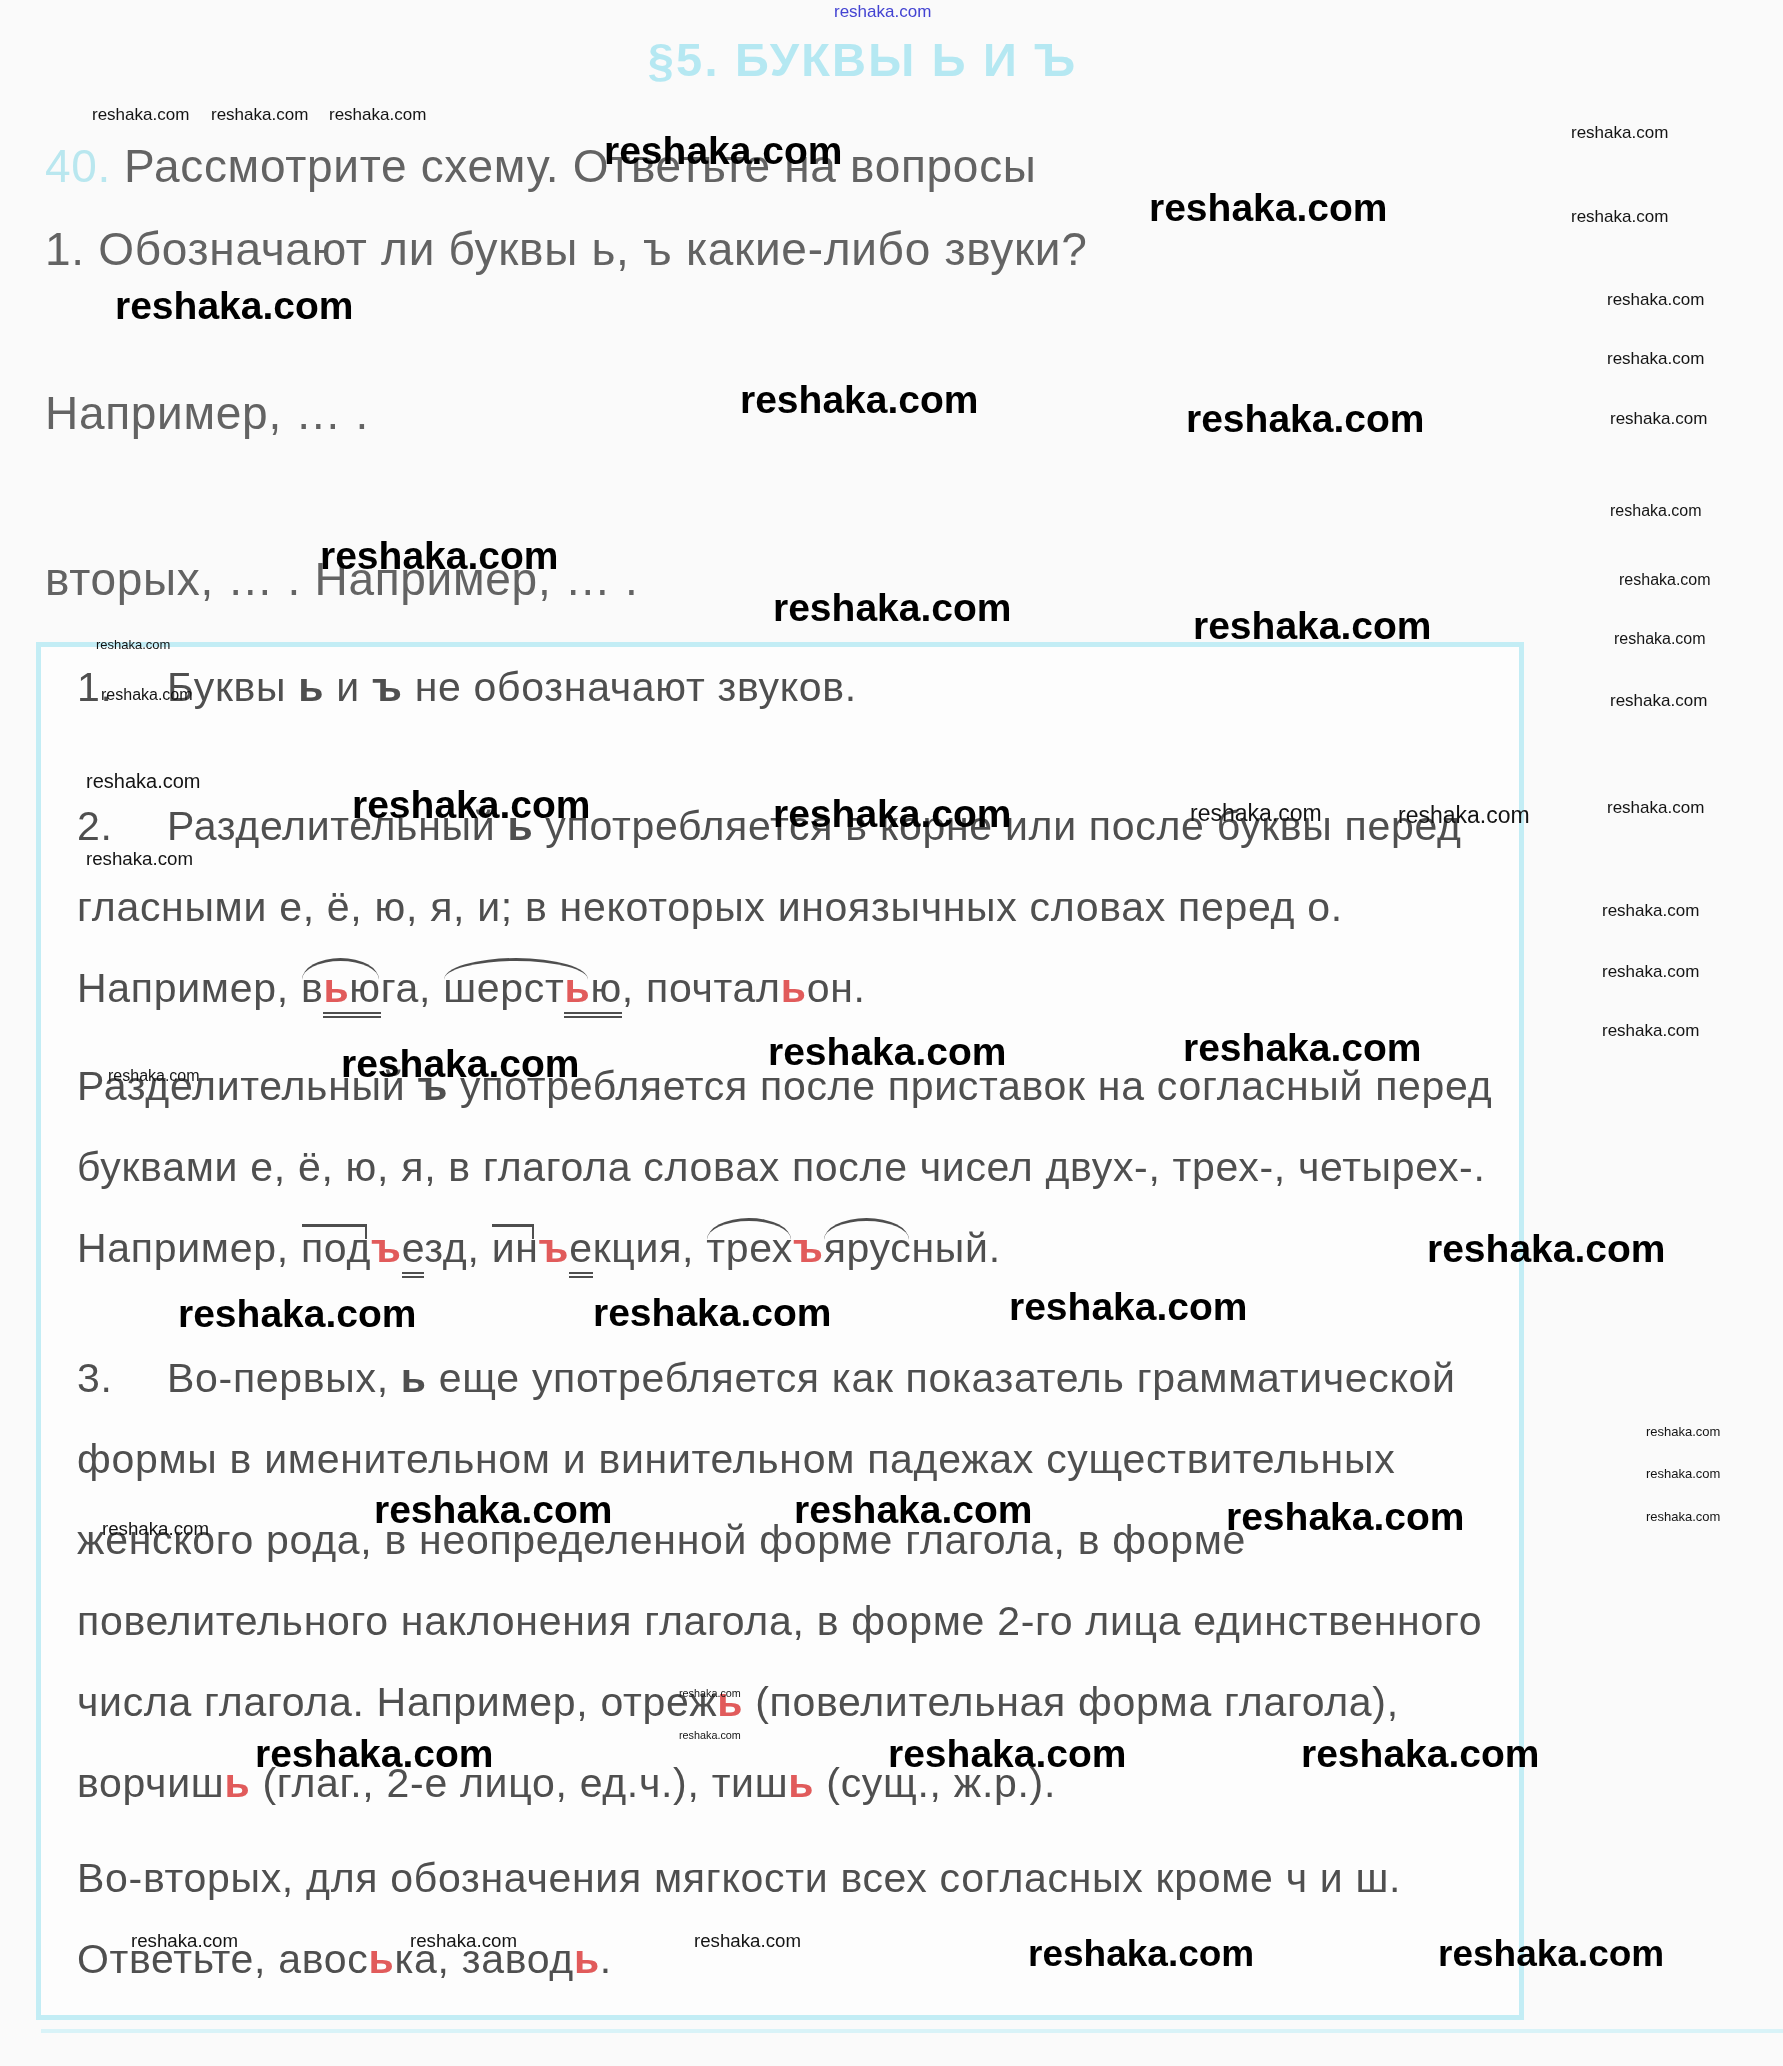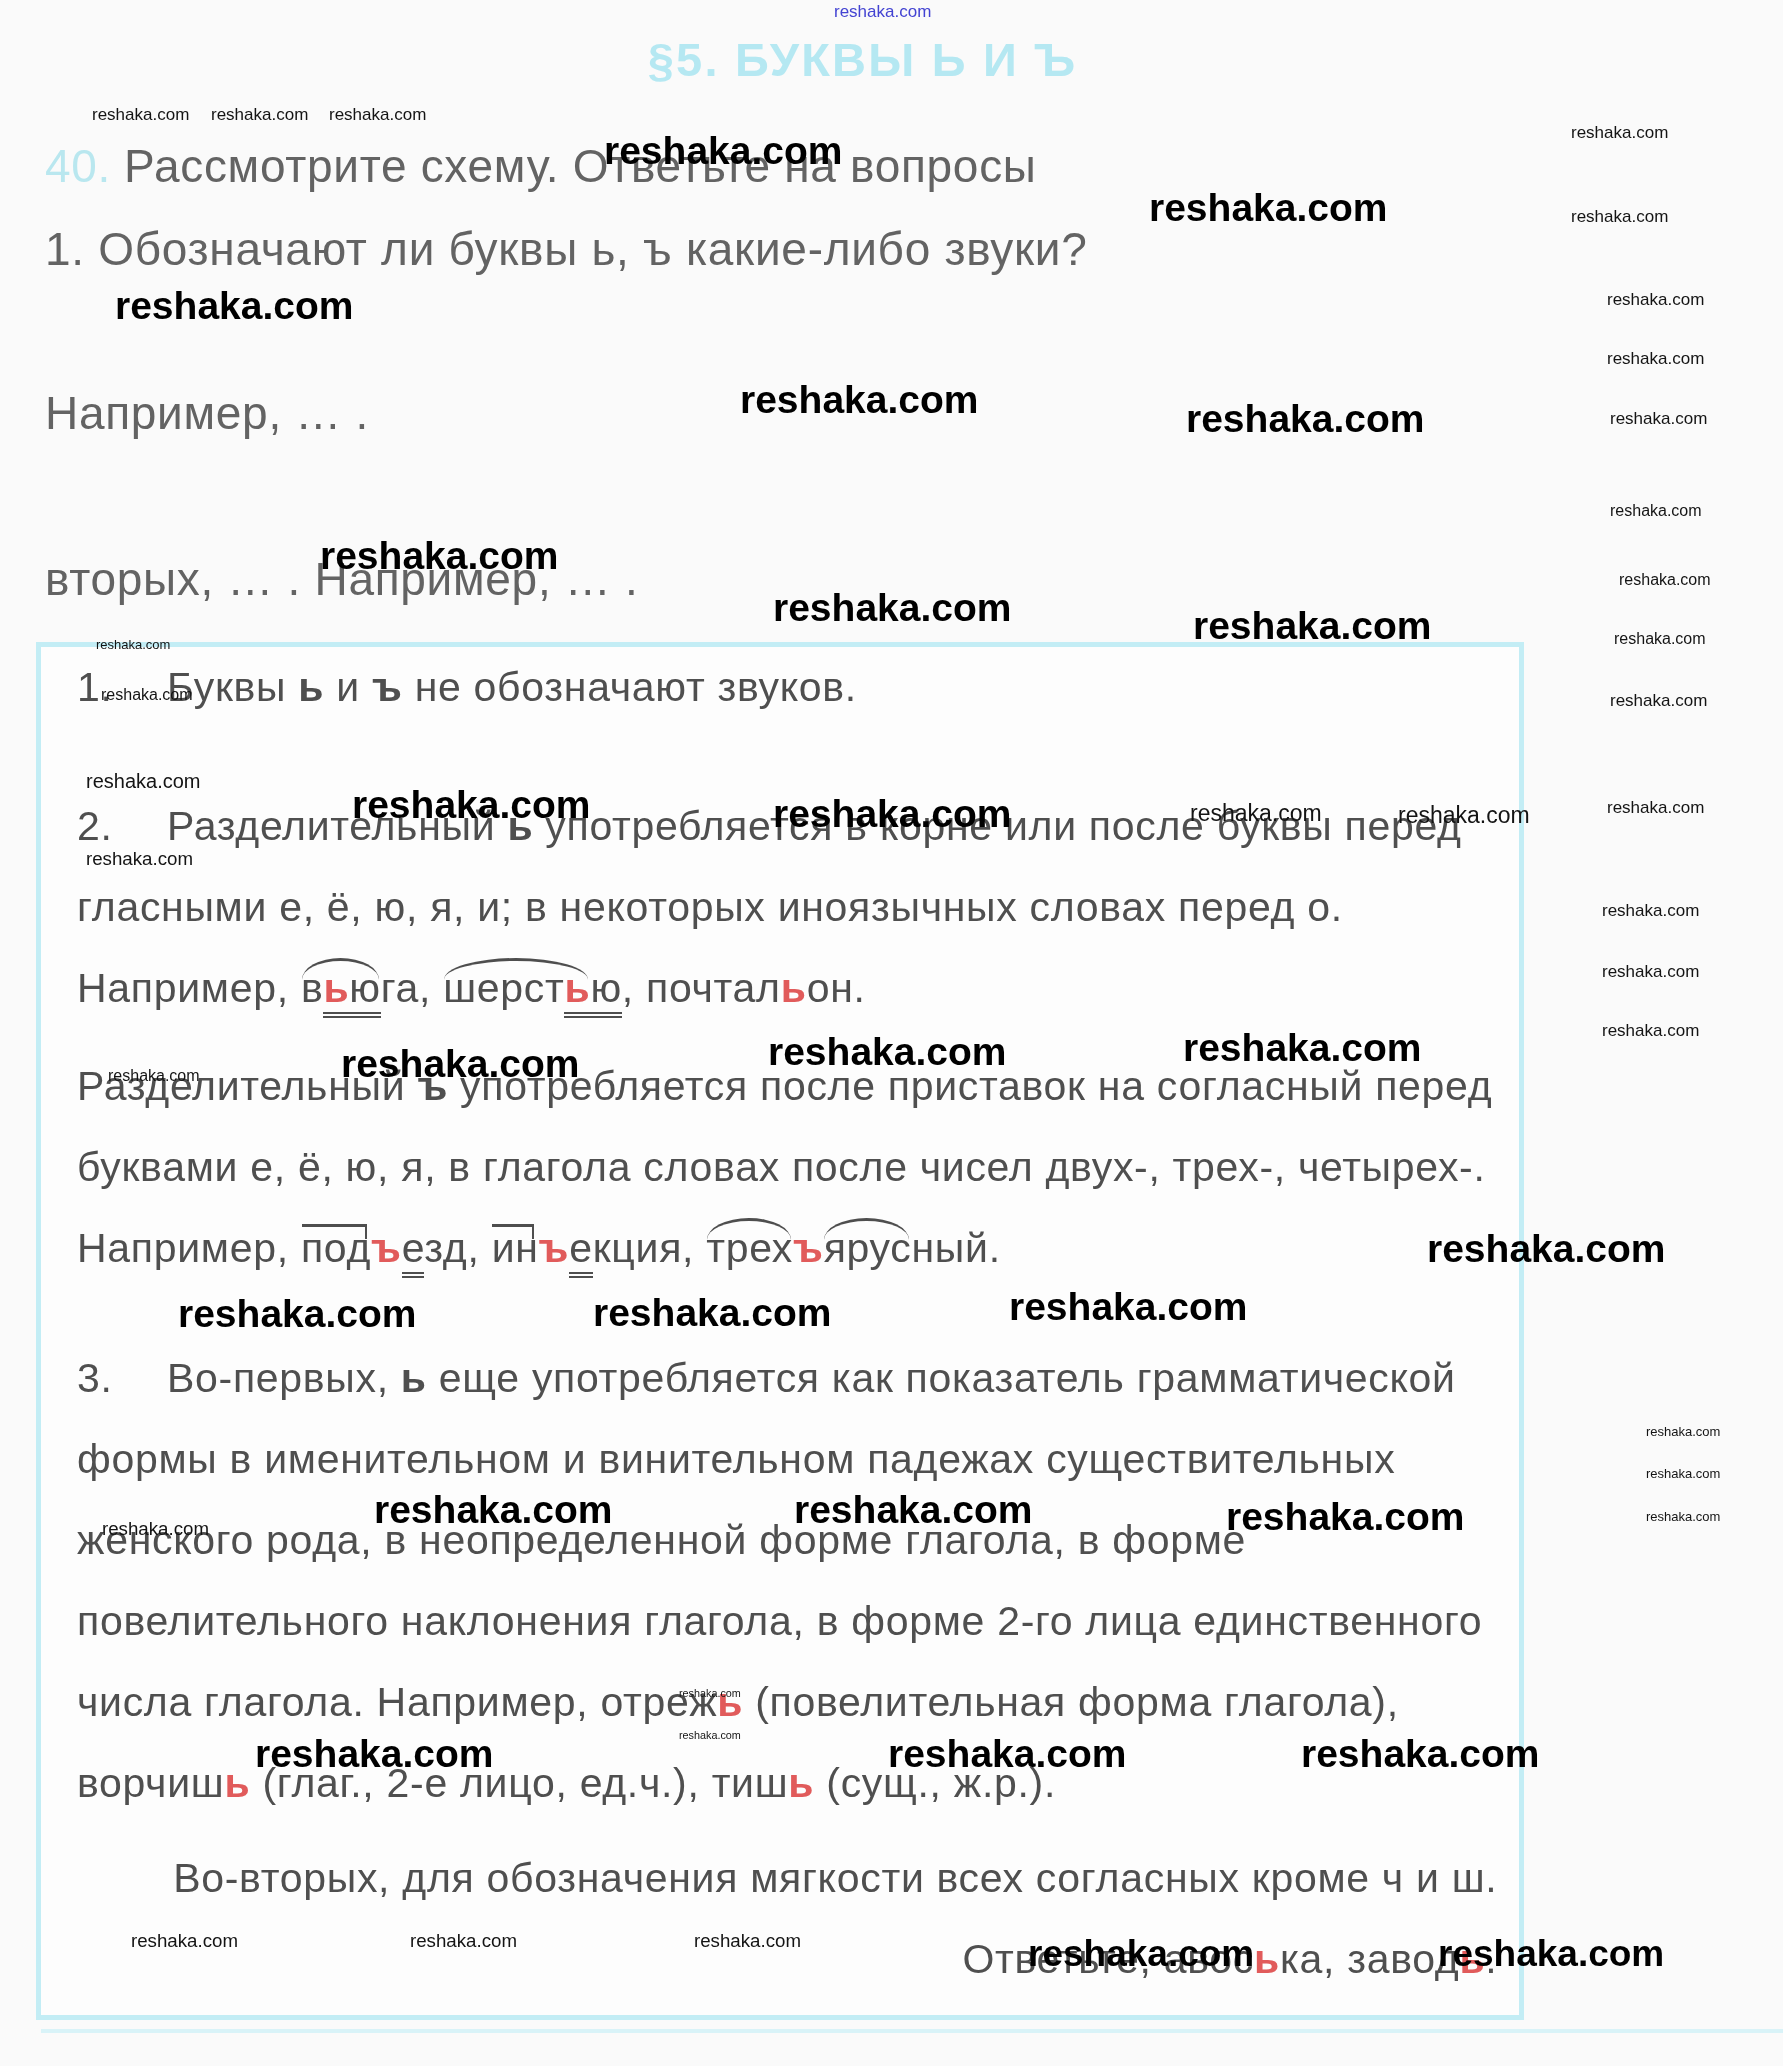--- a/index.html
+++ b/index.html
@@ -24,21 +24,21 @@
   
   #answer-box{position:absolute;left:36px;top:642px;width:1488px;height:1378px;
     box-sizing:border-box;border:5.8px solid #c3edf5;background:#fdfdfd;
     padding:0 21.6px 0 36px;overflow:visible;}
   #answer-content{font-size:41px;color:#4f4f4f;letter-spacing:0.7px;}
   .ans-line{height:81px;line-height:81px;white-space:nowrap;}
   .ans-num{display:inline-block;min-width:90px;}
   .gap-xl{margin-top:58px;}
   .gap-lg{margin-top:49px;}
   .gap-sm{margin-top:17px;}
-  .gap-xs{margin-top:13.7px;text-align:right;}
+  .gap-xs{margin-top:13.7px;}
   .bold{font-weight:bold;}
   .red{color:#e15b5b;font-weight:bold;}
   .du{border-bottom:6.5px double #4e4e4e;padding-bottom:0.7px;}
   .grp{position:relative;display:inline-block;line-height:81px;}
   .arc{position:absolute;left:0.7px;right:2.2px;top:10px;height:18.7px;
     border-top:3.6px solid #4e4e4e;border-radius:50% 50% 0 0 / 100% 100% 0 0;}
   .pfx{position:absolute;left:0.7px;right:4.3px;top:16px;height:11.5px;
     border-top:3.6px solid #4e4e4e;border-right:2.9px solid #4e4e4e;}
 
   

